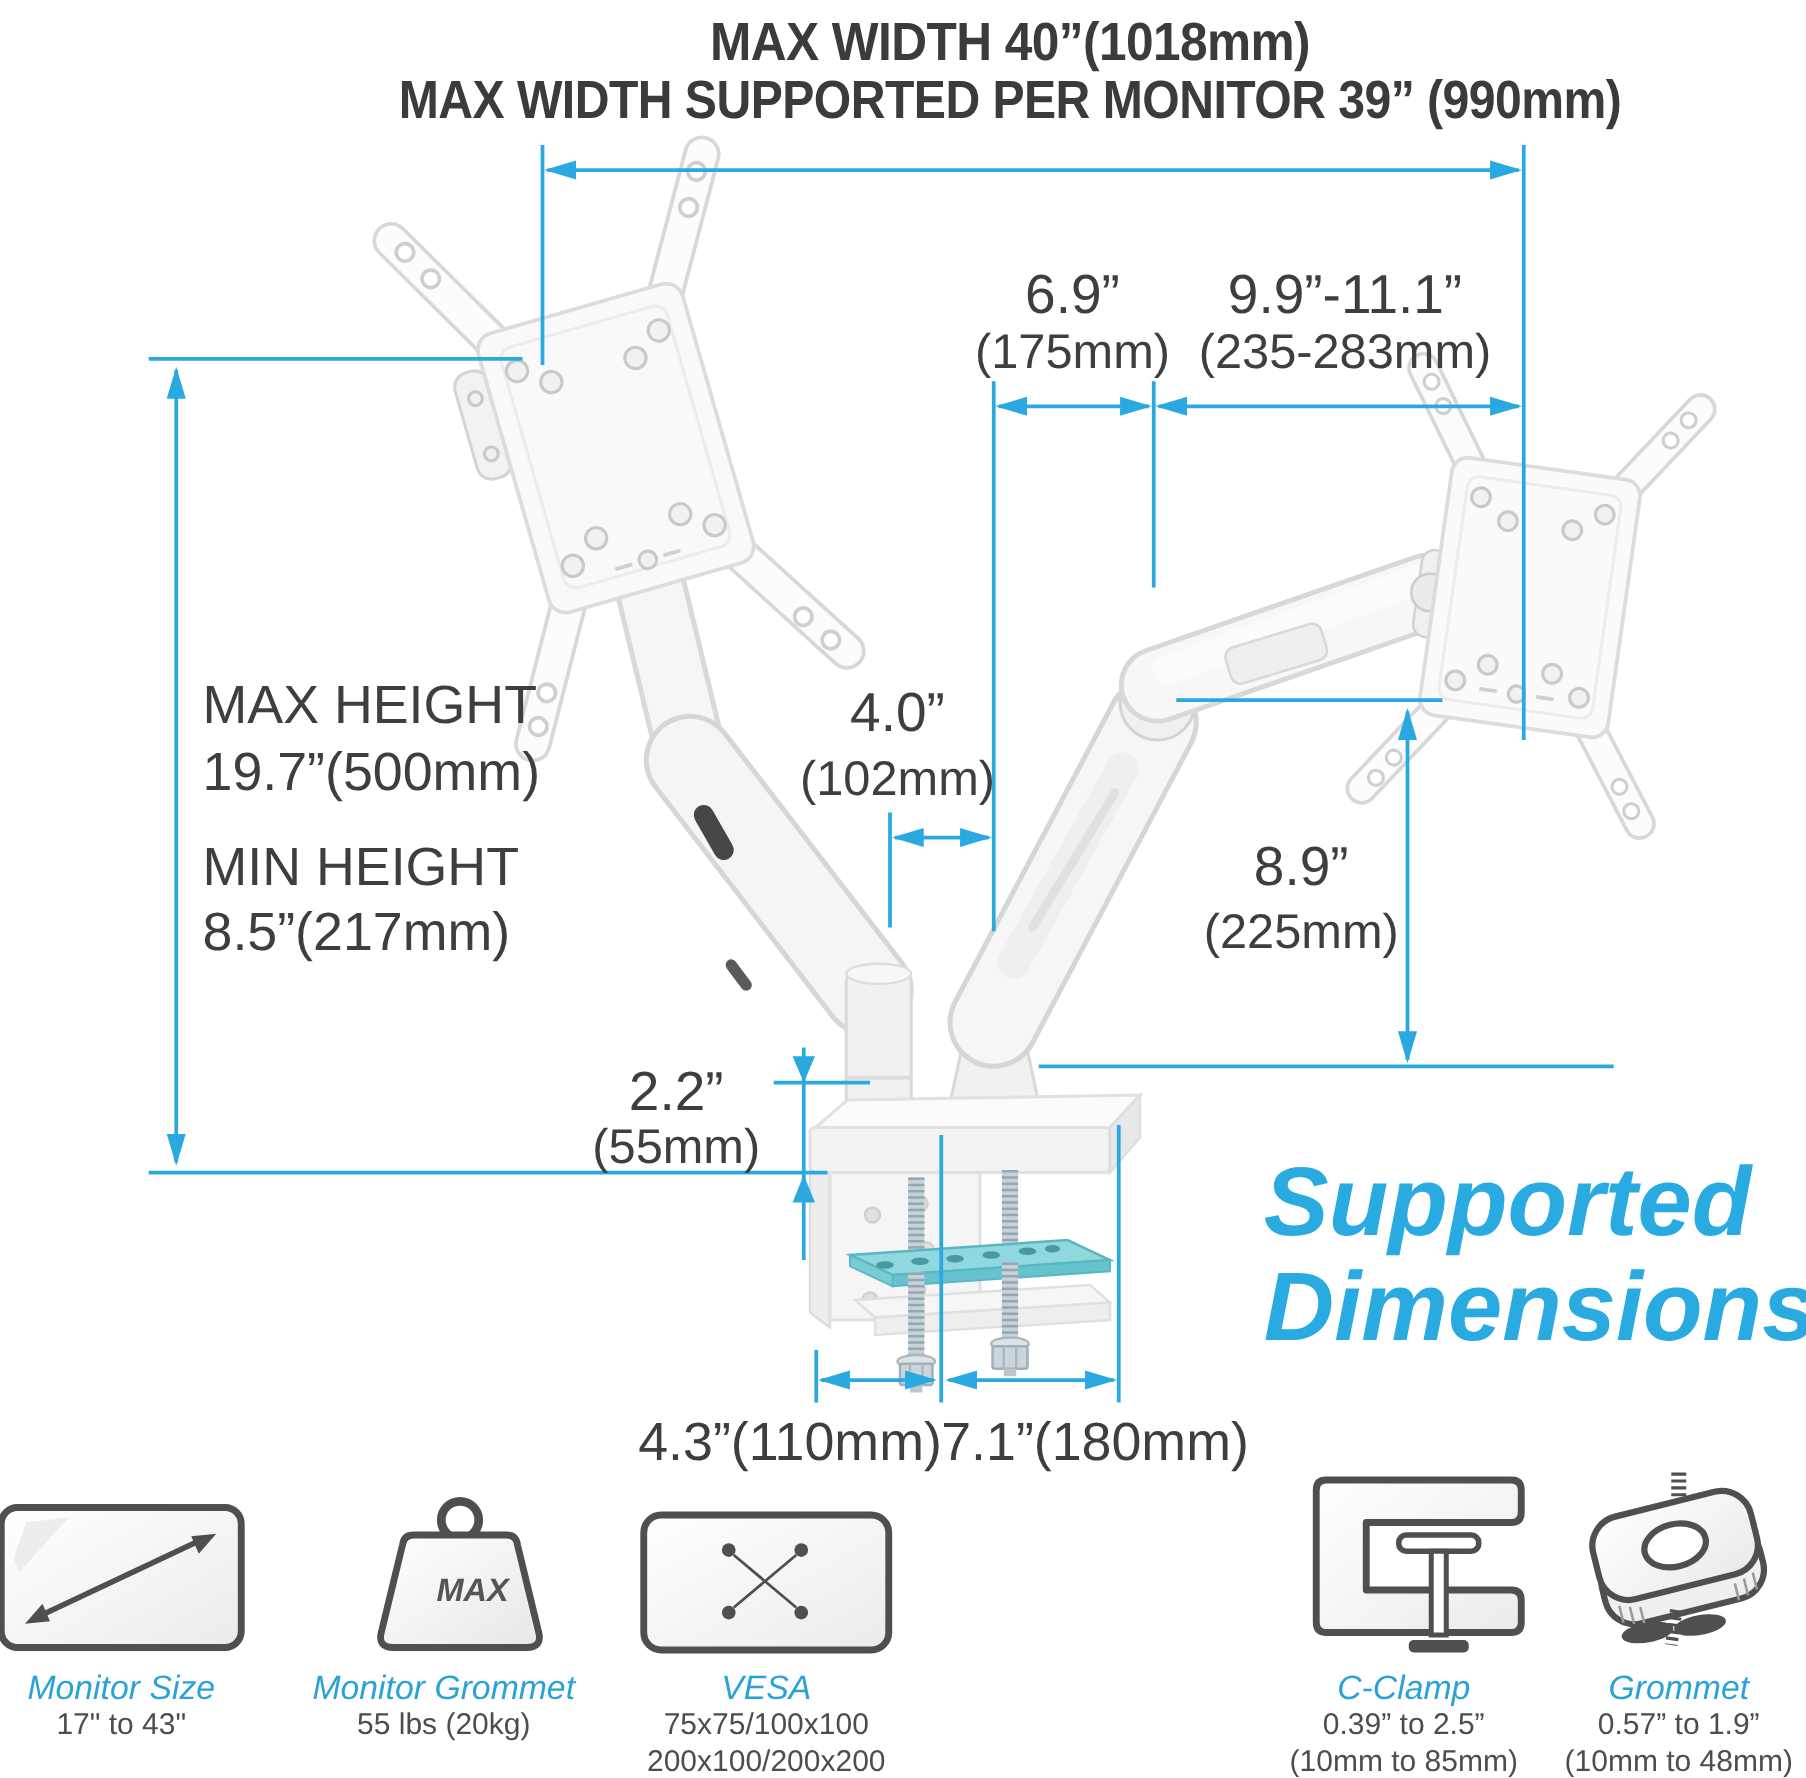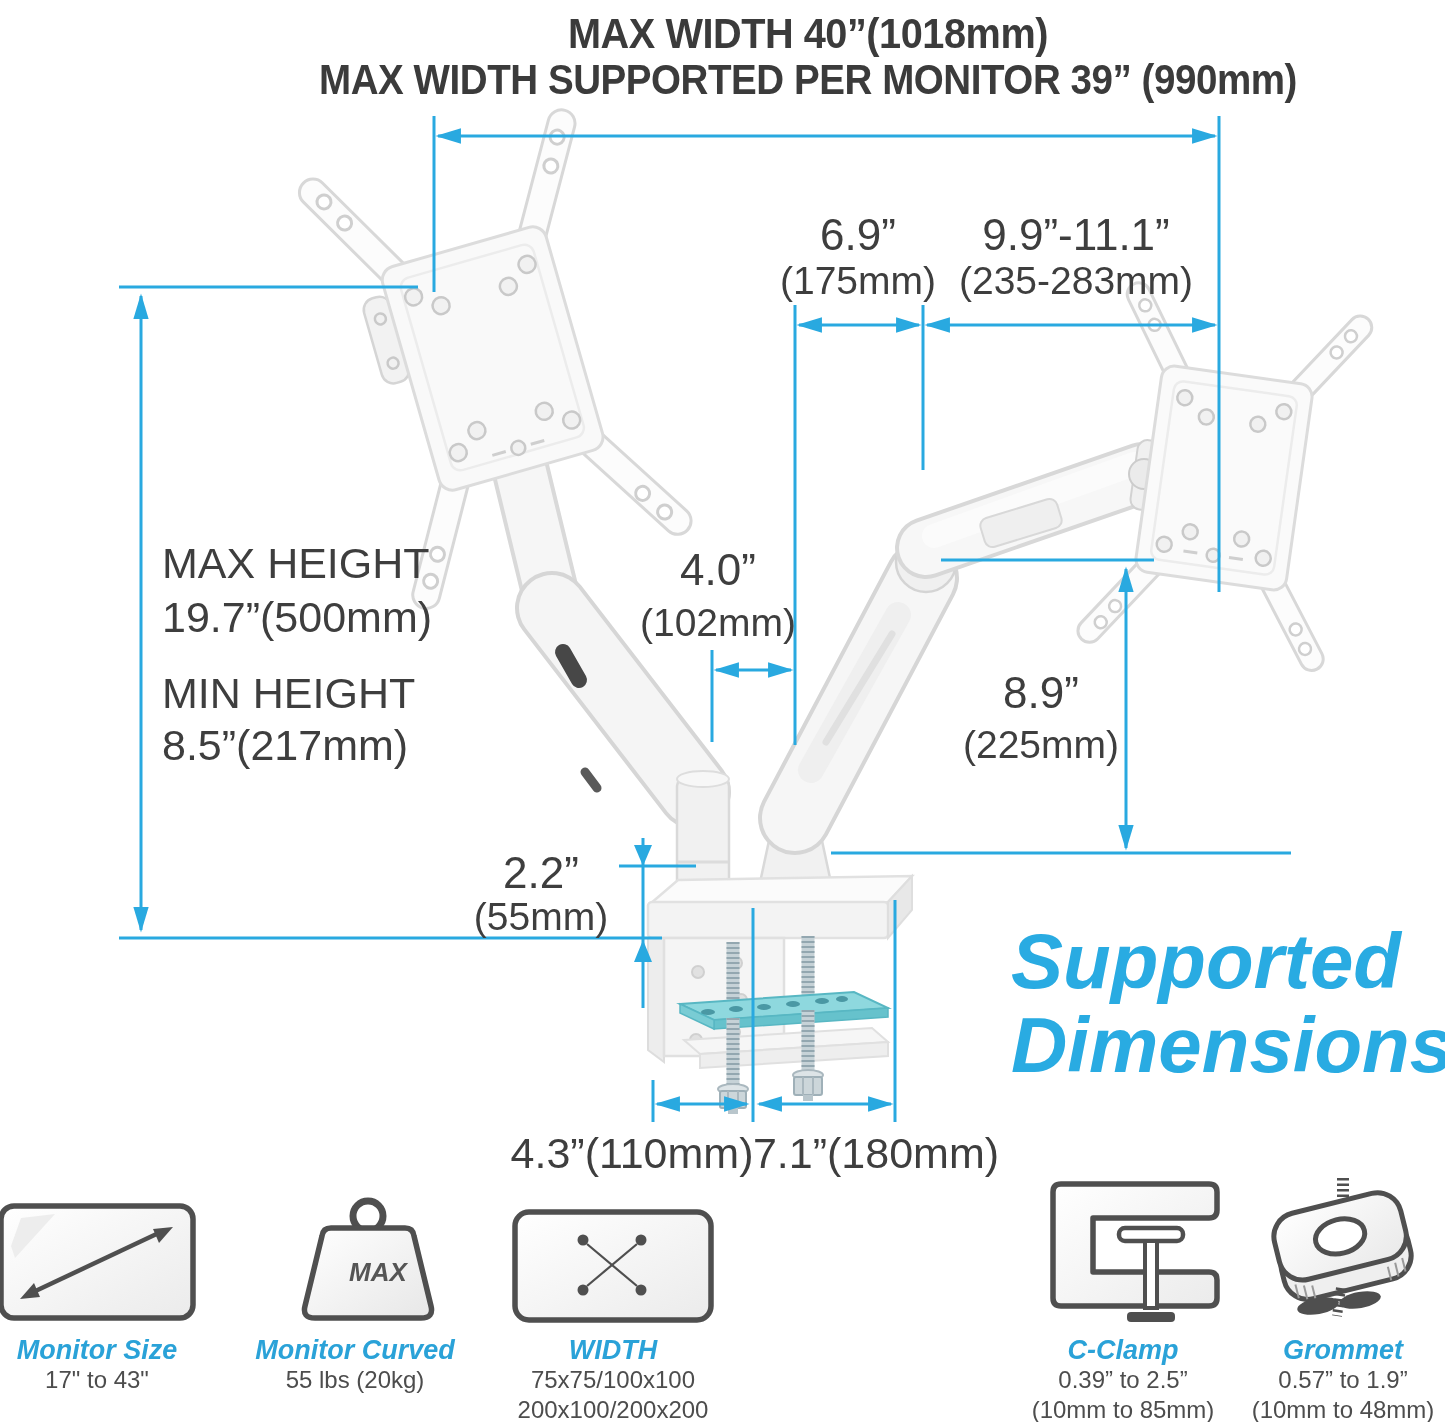--- a/index.html
+++ b/index.html
@@ -8,21 +8,21 @@
   svg text{font-family:"Liberation Sans","DejaVu Sans",sans-serif;}
   .hdr{fill:#3b3b3b;font-weight:700;letter-spacing:-0.5px;}
   .dimnum{fill:#3e3e3e;font-size:44px;}
   .dimmm{fill:#3e3e3e;font-size:39px;}
   .dimside{fill:#3e3e3e;font-size:43px;}
   .caption{fill:#29ABE2;font-size:78px;font-weight:700;font-style:italic;}
   .dline{stroke:#29A9E0;stroke-width:3;fill:none;}
   .dtick{stroke:#29A9E0;stroke-width:3;fill:none;}
   .spec-col{position:absolute;top:1192px;display:flex;flex-direction:column;align-items:center;}
   .spec-iconbox{height:134px;display:flex;align-items:flex-end;justify-content:center;}
-  .spec-label{margin-top:10px;font-size:27px;font-weight:700;font-style:italic;color:#2AA2D8;line-height:1.05;}
+  .spec-label{margin-top:10px;font-size:27px;font-weight:400;font-style:italic;color:#2AA2D8;line-height:1.05;}
   .spec-sub{font-size:24px;color:#4d4d4d;line-height:1.17;margin-top:2px;}
   .spec-sub:empty{display:none;}
 </style>
 </head>
 <body>
 
 <div class="page">
 
   <svg width="1445" height="1190" viewBox="0 0 1445 1190">
     <defs>
@@ -305,21 +305,21 @@
             <linearGradient id="g2" x1="0" y1="0" x2="1" y2="1">
           <stop offset="0" stop-color="#ffffff"></stop>
               <stop offset="1" stop-color="#e7e7e7"></stop>
             </linearGradient>
           </defs>
         <circle cx="98" cy="26" r="15" fill="none" stroke="#4f4f4f" stroke-width="7"></circle>
         <path d="M61,38 L135,38 Q143,38 144,46 L161,116 Q164,128 151,128 L45,128 Q32,128 35,116 L52,46 Q53,38 61,38 Z" fill="url(#g2)" stroke="#4f4f4f" stroke-width="5.5"></path>
         <text x="108" y="91" font-size="26" font-weight="700" font-style="italic" fill="#555" text-anchor="middle">MAX</text>
       </svg>
     </div>
-    <div class="spec-label">Monitor Curved</div>
+    <div class="spec-label">Monitor Grommet</div>
     <div class="spec-sub">55 lbs (20kg)</div>
 
   </div>
 
   <div class="spec-col" style="left:493px;width:240px;">
     <div class="spec-iconbox">
       <svg width="204" height="118" viewBox="0 0 204 118">
         <defs>
             <linearGradient id="g3" x1="0" y1="0" x2="1" y2="1">
           <stop offset="0" stop-color="#ffffff"></stop>
@@ -328,21 +328,21 @@
           </defs>
         <rect x="4" y="4" width="196" height="108" rx="14" fill="url(#g3)" stroke="#4f4f4f" stroke-width="5.5"></rect>
         <line x1="76" y1="36" x2="126" y2="78" stroke="#4f4f4f" stroke-width="2.2"></line>
         <line x1="126" y1="36" x2="76" y2="78" stroke="#4f4f4f" stroke-width="2.2"></line>
         <circle cx="72" cy="32" r="5.5" fill="#4f4f4f"></circle>
           <circle cx="130" cy="32" r="5.5" fill="#4f4f4f"></circle>
         <circle cx="72" cy="82" r="5.5" fill="#4f4f4f"></circle>
           <circle cx="130" cy="82" r="5.5" fill="#4f4f4f"></circle>
       </svg>
     </div>
-    <div class="spec-label">WIDTH</div>
+    <div class="spec-label">VESA</div>
     <div class="spec-sub">75x75/100x100</div>
     <div class="spec-sub">200x100/200x200</div>
   </div>
 
 
   <div class="spec-col" style="left:1003px;width:240px;">
     <div class="spec-iconbox">
       <svg width="200" height="150" viewBox="0 0 200 150">
         <defs>
             <linearGradient id="g5" x1="0" y1="0" x2="1" y2="1">

